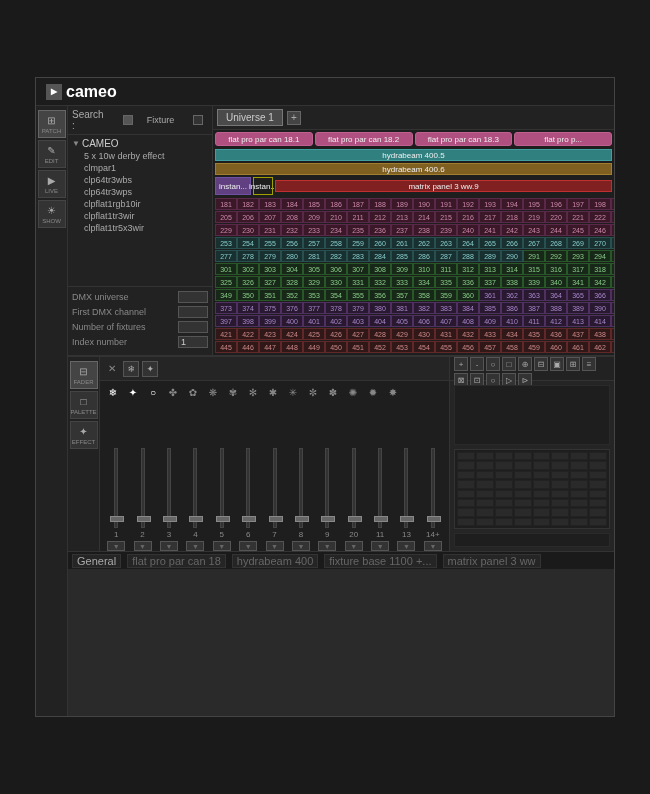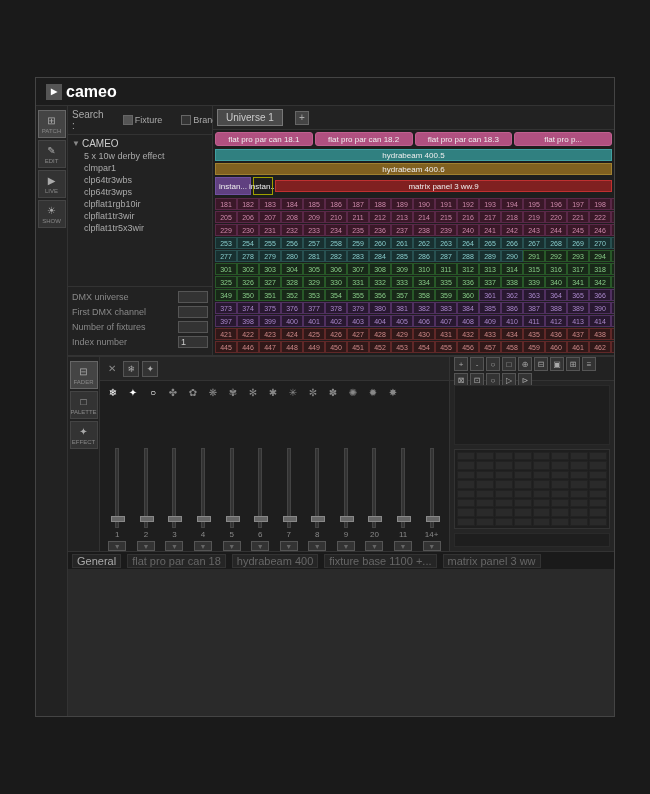--- a/index.html
+++ b/index.html
@@ -121,21 +121,21 @@
       font-size: 10px;
     }
     .search-row {
       display: flex;
       align-items: center;
       padding: 3px 4px;
       gap: 3px;
       border-bottom: 1px solid #333;
     }
     .search-label { color: #aaa; font-size: 10px; }
-    .checkbox-group { display: flex; align-items: flex-end; gap: 2px; margin-left: 16px; }
+    .checkbox-group { display: flex; align-items: flex-end; gap: 14px; margin-left: 16px; }
     .cb { width: 10px; height: 10px; border: 1px solid #666; background: #333; display: inline-block; }
     .cb.checked { background: #555; }
     .cb-label { font-size: 9px; color: #aaa; }
     .tree-area {
       flex: 1;
       overflow-y: auto;
       padding: 2px 4px;
     }
     .tree-root {
       display: flex;
@@ -178,21 +178,21 @@
     .universe-panel {
       flex: 1;
       display: flex;
       flex-direction: column;
       overflow: hidden;
     }
     .universe-tabs {
       display: flex;
       align-items: center;
       padding: 3px 4px;
-      gap: 12px;
+      gap: 4px;
       background: #222;
       border-bottom: 1px solid #333;
       flex-shrink: 0;
     }
     .universe-tab {
       background: #3a3a3a;
       border: 1px solid #555;
       padding: 2px 8px;
       font-size: 10px;
       color: #ccc;
@@ -1028,20 +1028,27 @@
                   <div class="fader-track">
                     <div class="fader-thumb"></div>
                   </div>
                   <div class="fader-num">11</div>
                   <div class="fader-sub-btn">▼</div>
                 </div>
                 <div class="fader-col">
                   <div class="fader-track">
                     <div class="fader-thumb"></div>
                   </div>
+                  <div class="fader-num">13</div>
+                  <div class="fader-sub-btn">▼</div>
+                </div>
+                <div class="fader-col">
+                  <div class="fader-track">
+                    <div class="fader-thumb"></div>
+                  </div>
                   <div class="fader-num">14+</div>
                   <div class="fader-sub-btn">▼</div>
                 </div>
               </div>
           </div>
         </div>
 
         <div class="right-panel">
           <div class="right-toolbar">
             <div class="rt-btn">+</div>

